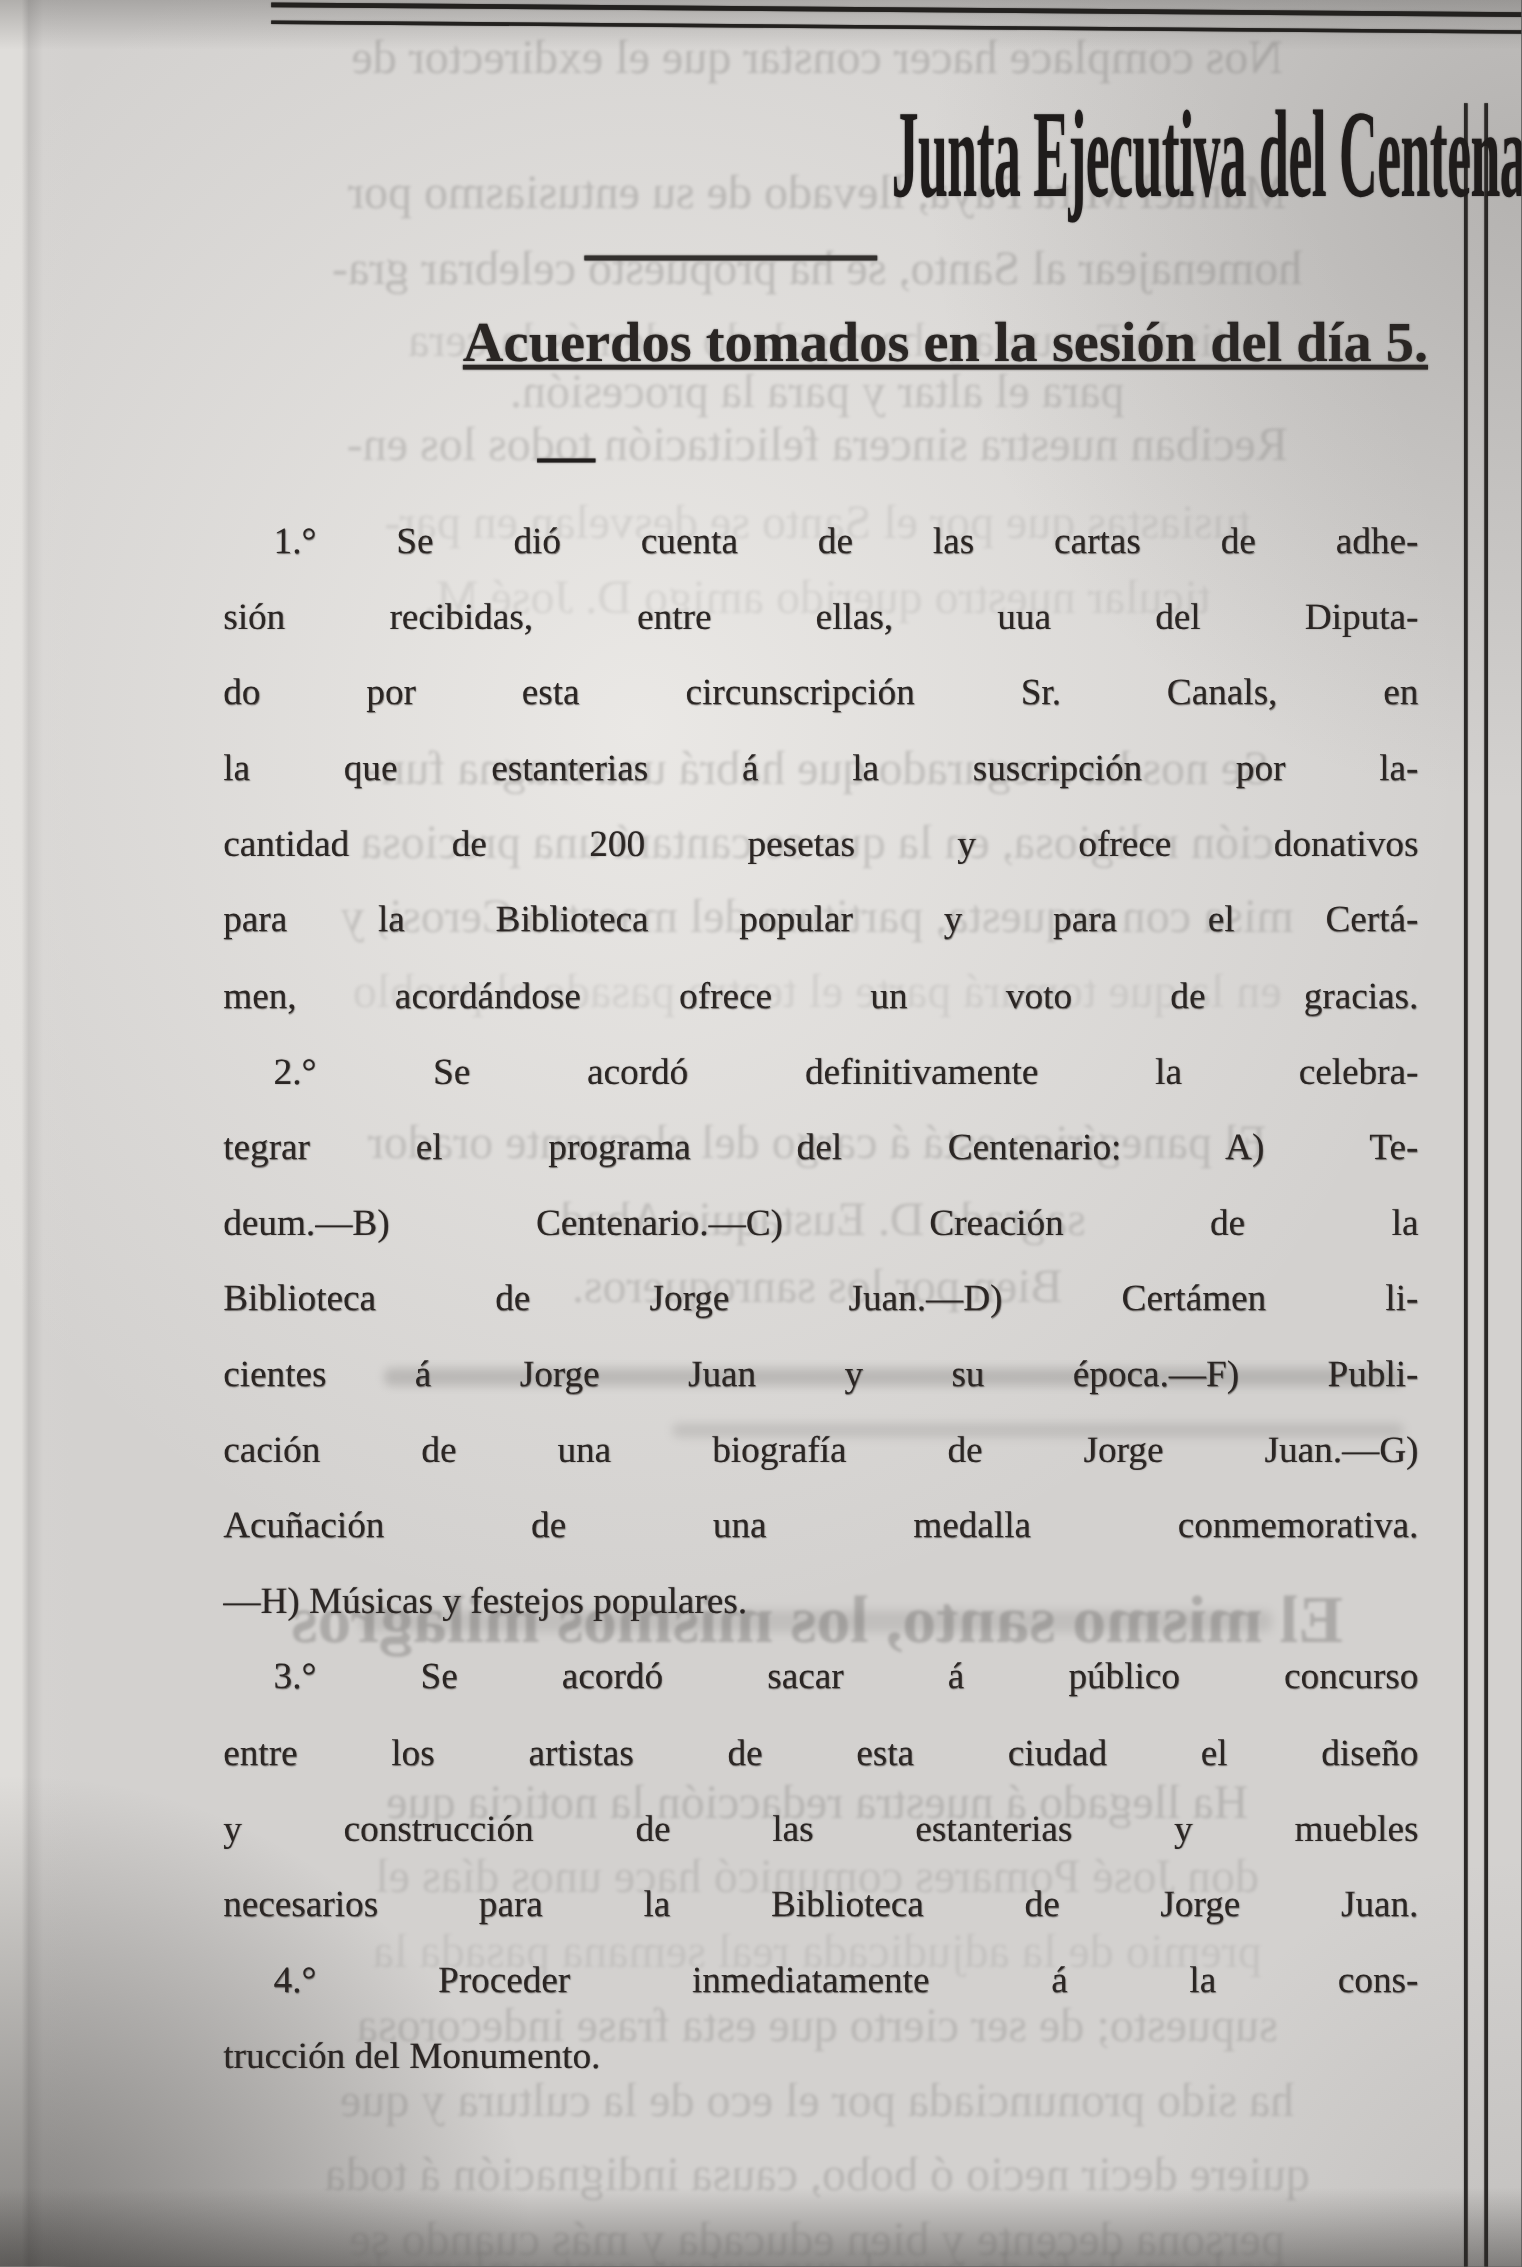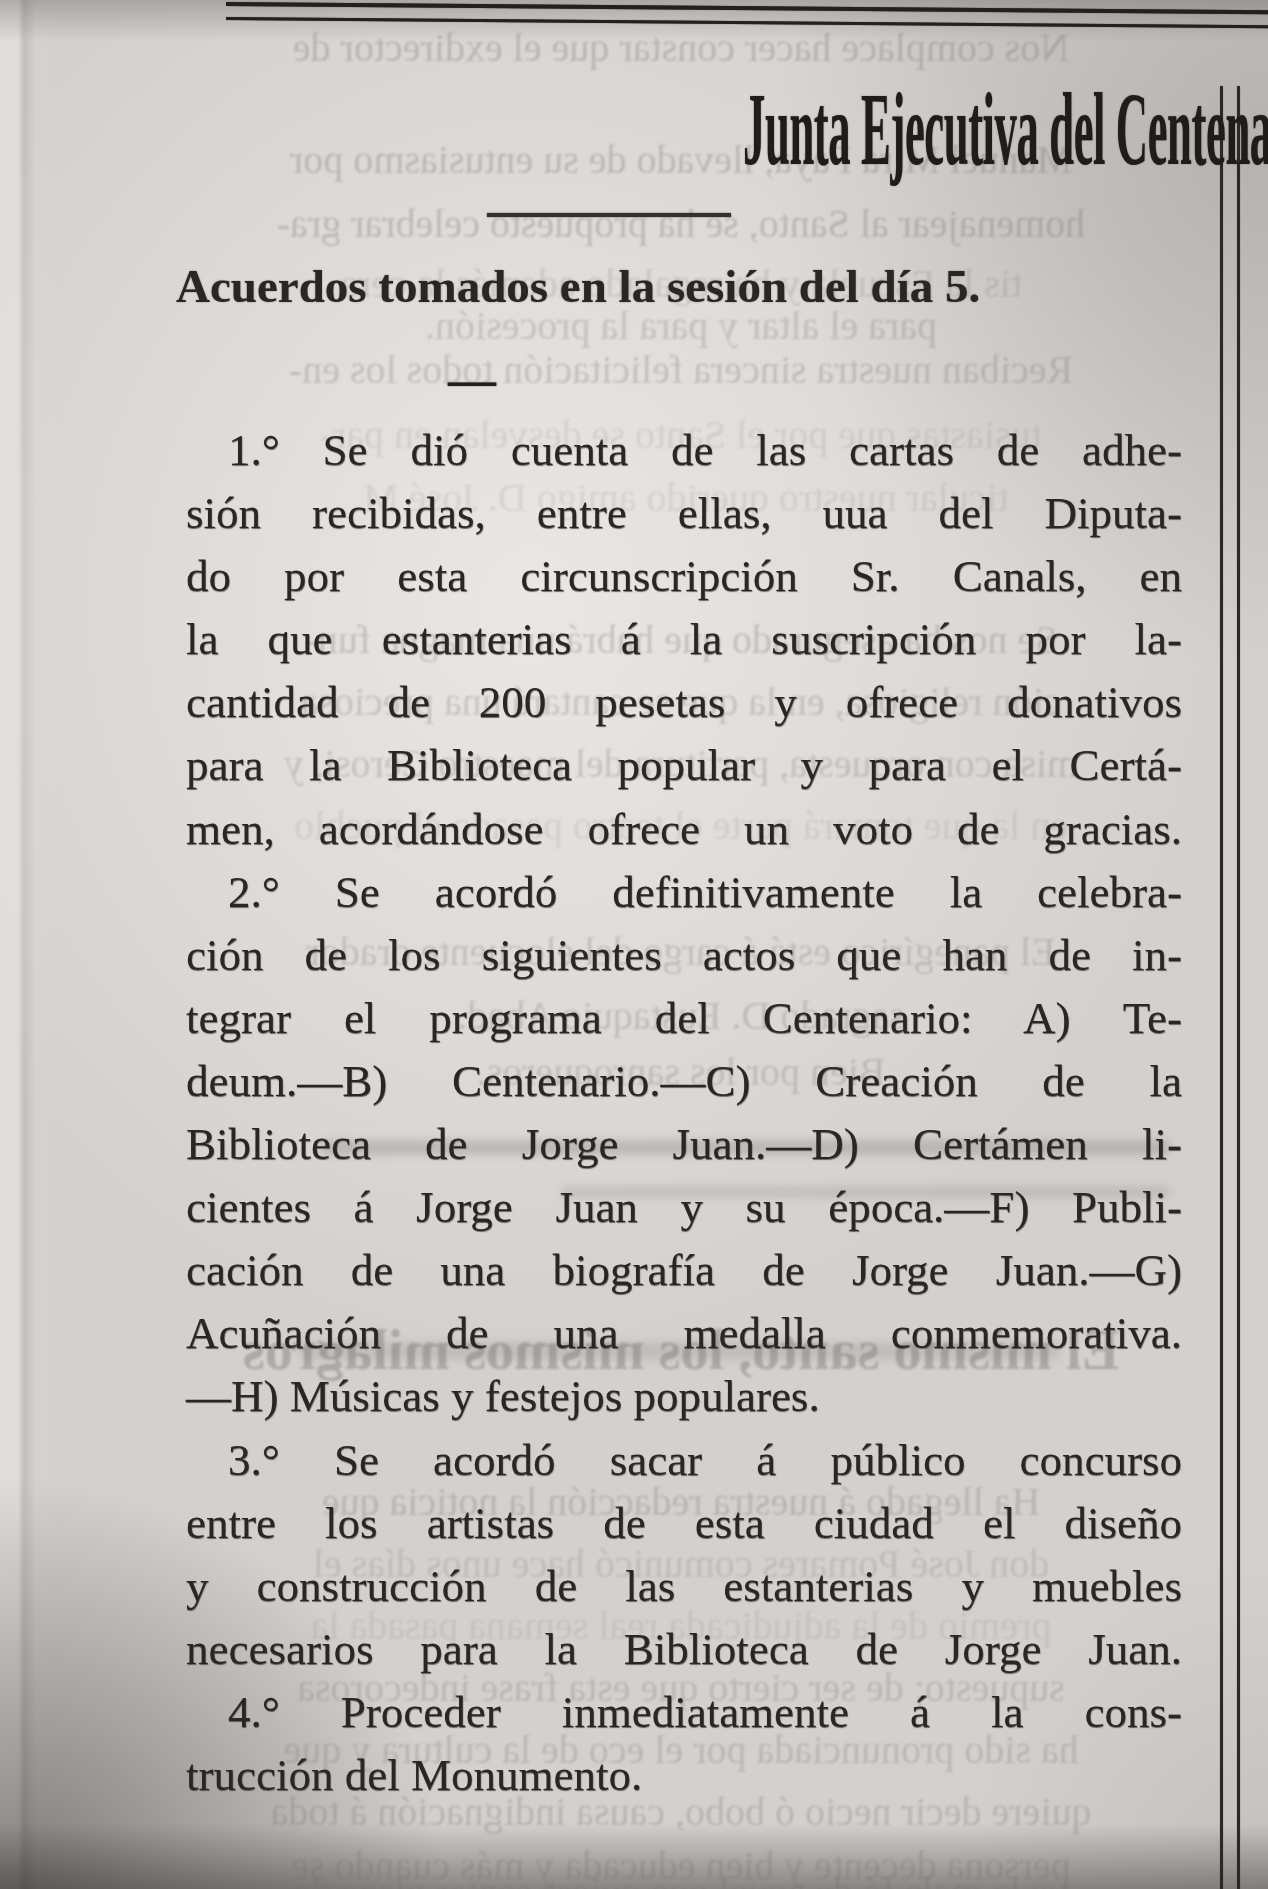--- a/index.html
+++ b/index.html
@@ -25,28 +25,28 @@
   .vrule{position:absolute;background:#2b2927;box-shadow:0 0 1px rgba(43,41,39,.8);}
   .vrule-outer{top:86px;left:1220px;width:3px;height:1803px;}
   .vrule-inner{top:86px;left:1237px;width:3px;height:1803px;}
   
   .title{position:absolute;top:74px;left:176px;width:1014px;margin:0;
     text-align:center;font-weight:700;font-size:104px;line-height:1.05;
     color:#1f1c1b;text-shadow:0 0 2px rgba(31,28,27,.55);white-space:nowrap;}
   .title-inner{display:inline-block;transform:scaleX(.43);transform-origin:50% 50%;letter-spacing:-1px;}
   .title-rule{position:absolute;top:213px;left:487px;width:244px;height:4px;background:#33302e;box-shadow:0 0 1.5px rgba(40,38,36,.9);}
   .subtitle{position:absolute;top:258px;left:176px;width:1014px;margin:0;
-    text-align:left;font-weight:700;font-size:47px;line-height:1.2;
-    color:#2a2624;text-shadow:0 0 1.5px rgba(42,38,36,.6);}
+    text-align:right;font-weight:700;font-size:47px;line-height:1.2;
+    color:#2a2624;text-shadow:0 0 1.5px rgba(42,38,36,.6);text-decoration:underline;}
   .sep-dash{position:absolute;top:352px;left:448px;width:120px;
     font-weight:700;font-size:48px;color:#211e1d;text-shadow:0 0 1.5px rgba(33,30,29,.7);}
   
   .body{position:absolute;top:419px;left:186px;width:996px;
     color:#2b2624;filter:blur(.35px);}
-  .line{height:63.1px;line-height:63.1px;font-size:45px;
+  .line{height:63.1px;line-height:63.1px;font-size:31px;
     text-align:justify;text-align-last:justify;white-space:nowrap;
     text-shadow:.5px .5px 1px rgba(40,35,32,.65);}
   .line.indent{padding-left:42px;}
   .line.nojust{text-align:center;text-align-last:left;}
   
   .ghost{position:absolute;left:166px;width:1030px;text-align:center;
     white-space:nowrap;color:#6e6c6a;transform:scaleX(-1);
     filter:blur(1.3px);font-size:40px;line-height:1;}
   .smudge{position:absolute;background:#6f6d6b;filter:blur(4px);border-radius:6px;}
 </style>
@@ -96,21 +96,20 @@
 
   <div class="body" id="article-body">
       <div class="line indent">1.° Se dió cuenta de las cartas de adhe-</div>
       <div class="line">sión recibidas, entre ellas, uua del Diputa-</div>
       <div class="line">do por esta circunscripción Sr. Canals, en</div>
       <div class="line">la que estanterias á la suscripción por la-</div>
       <div class="line">cantidad de 200 pesetas y ofrece donativos</div>
       <div class="line">para la Biblioteca popular y para el Certá-</div>
       <div class="line">men, acordándose ofrece un voto de gracias.</div>
       <div class="line indent">2.° Se acordó definitivamente la celebra-</div>
-      <div class="line">ción de los siguientes actos que han de in-</div>
       <div class="line">tegrar el programa del Centenario: A) Te-</div>
       <div class="line">deum.—B) Centenario.—C) Creación de la</div>
       <div class="line">Biblioteca de Jorge Juan.—D) Certámen li-</div>
       <div class="line">cientes á Jorge Juan y su época.—F) Publi-</div>
       <div class="line">cación de una biografía de Jorge Juan.—G)</div>
       <div class="line">Acuñación de una medalla conmemorativa.</div>
       <div class="line nojust">—H) Músicas y festejos populares.</div>
       <div class="line indent">3.° Se acordó sacar á público concurso</div>
       <div class="line">entre los artistas de esta ciudad el diseño</div>
       <div class="line">y construcción de las estanterias y muebles</div>

